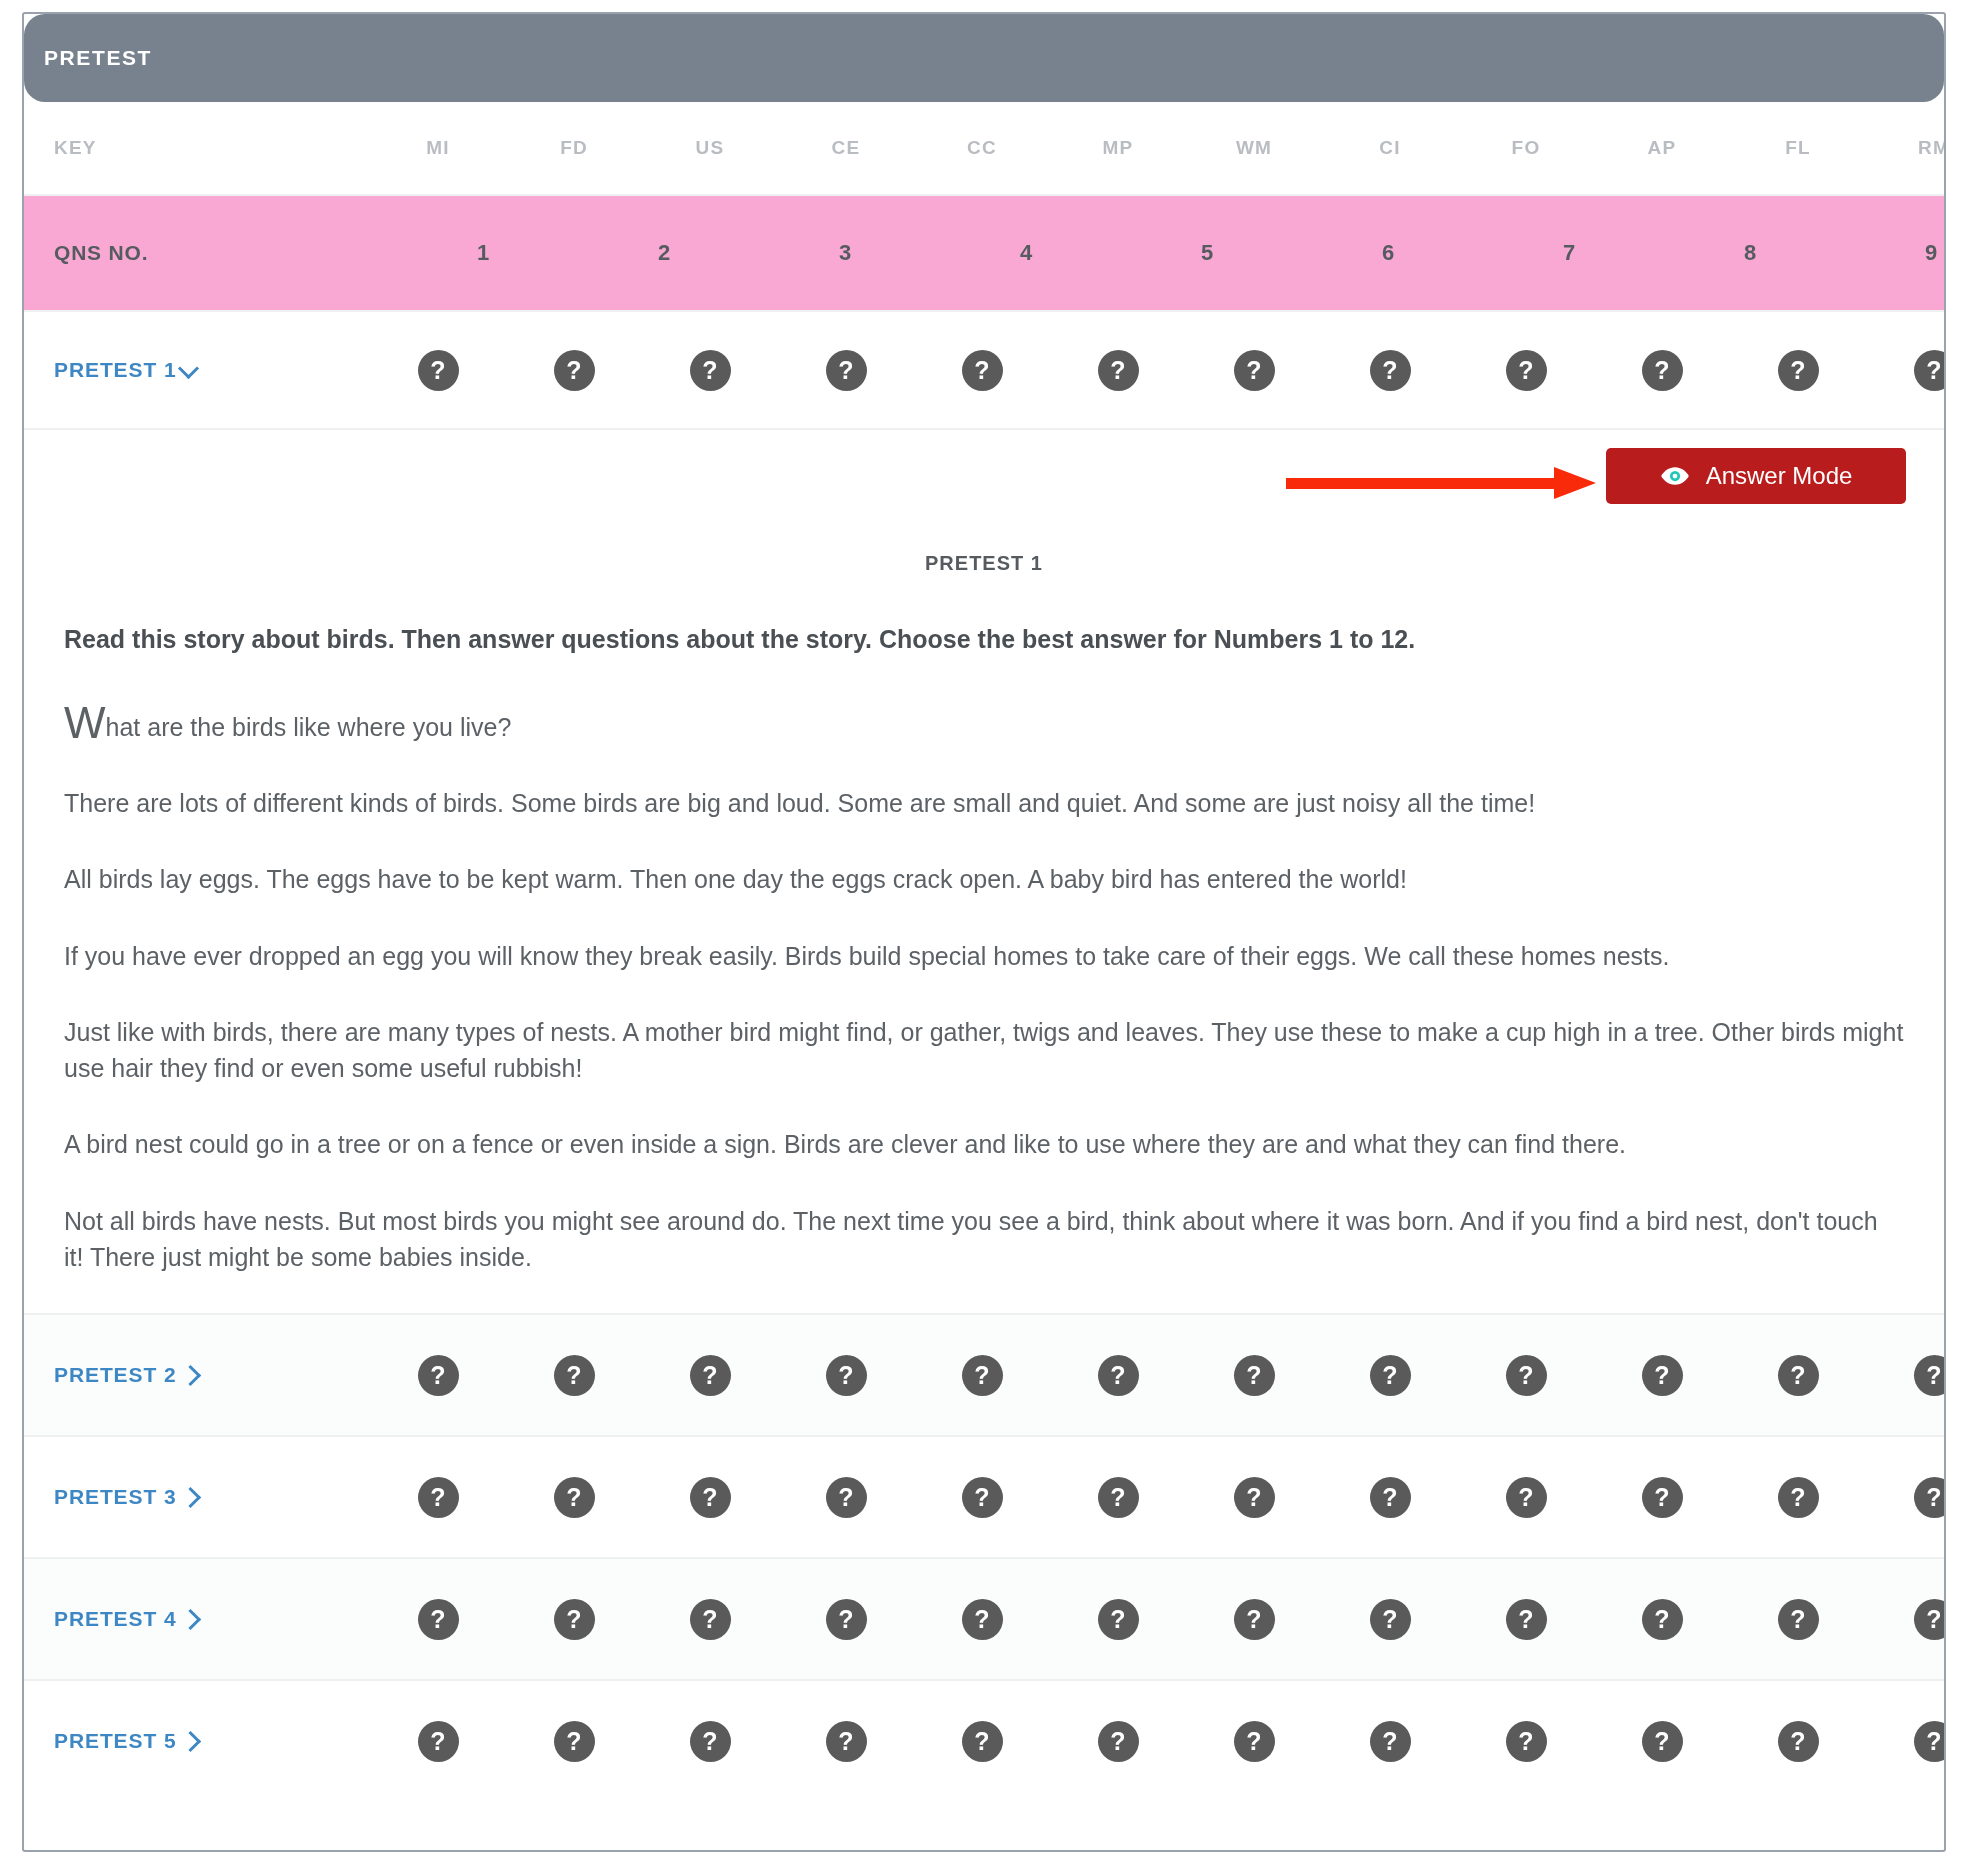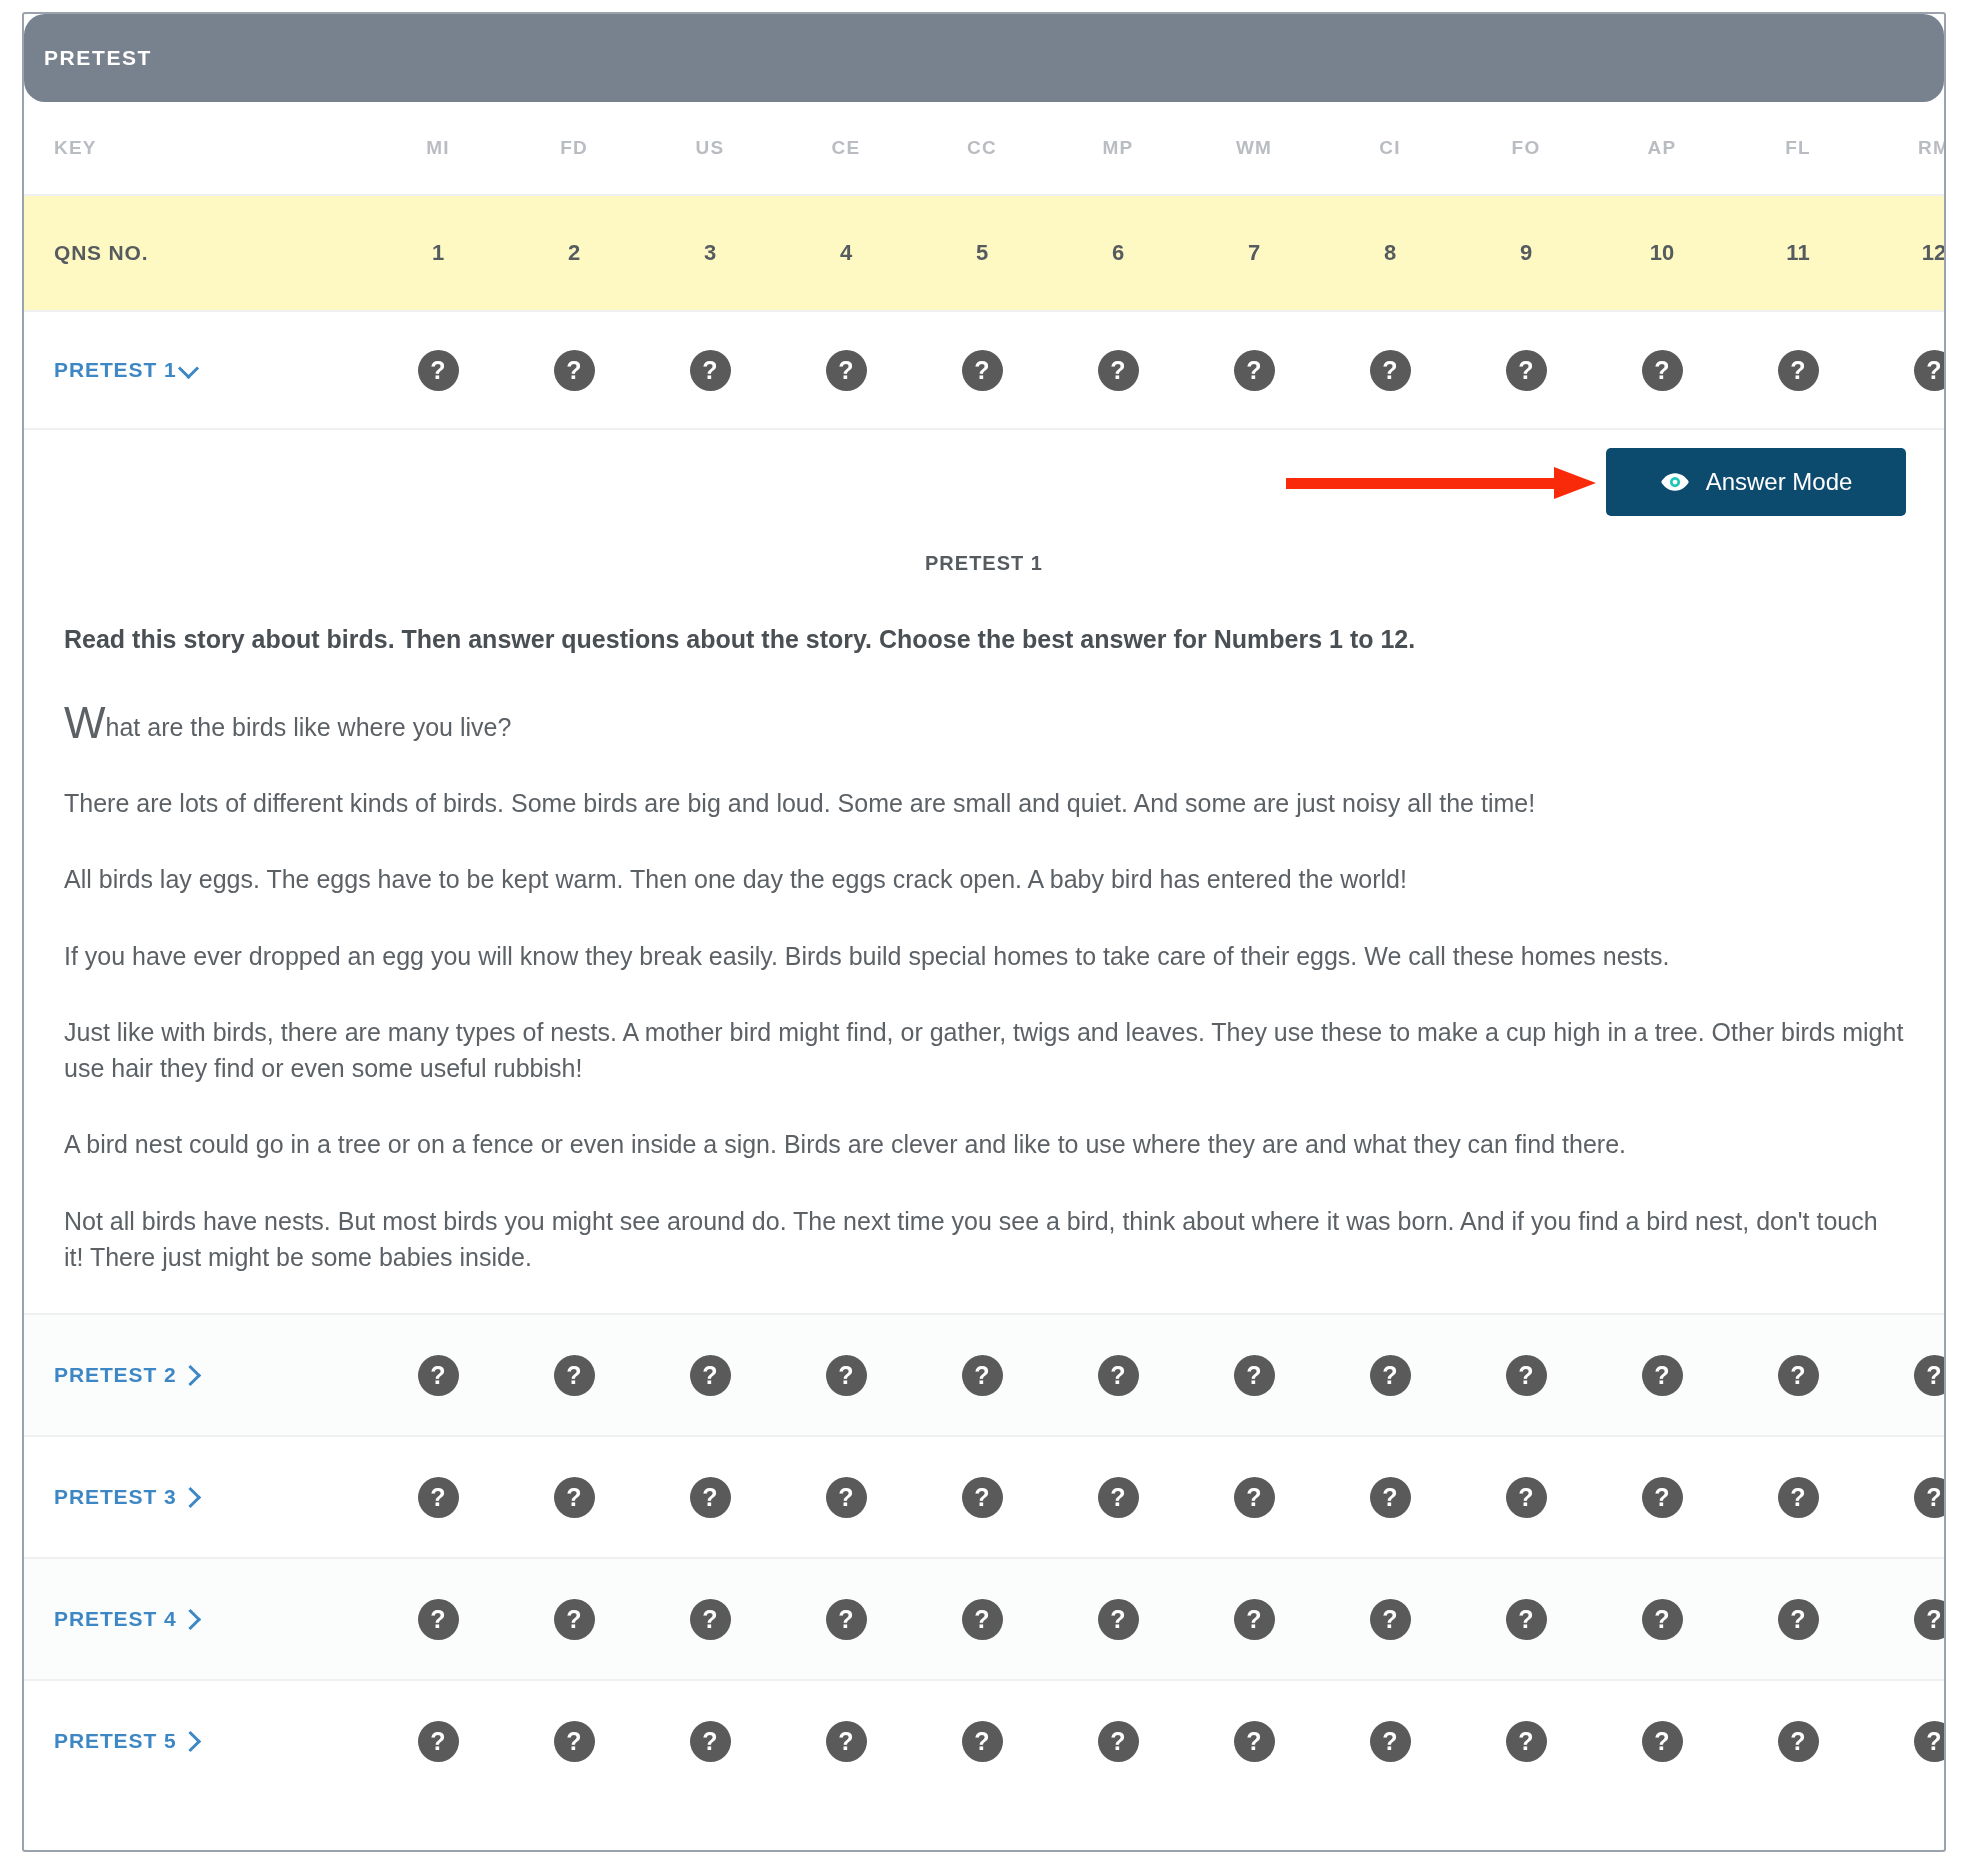--- a/index.html
+++ b/index.html
@@ -54,22 +54,23 @@
     width: 100%;
   }
 
   .row-keys {
     height: 94px;
     background: #ffffff;
     border-bottom: 2px solid #eef0f2;
   }
   .row-qns {
     height: 116px;
-    background: #fef9c3;
+    background: #f9a8d4;
     border-bottom: 2px solid #eef0f2;
+    gap: 45px;
   }
   .row-pretest1 {
     height: 116px;
     background: #ffffff;
   }
 
   .cell {
     display: flex;
     align-items: center;
     justify-content: center;
@@ -145,22 +146,22 @@
   }
   .panel-toolbar {
     position: relative;
     height: 122px;
   }
   .answer-btn {
     position: absolute;
     right: 38px;
     top: 18px;
     width: 300px;
-    height: 68px;
-    background: #0c4a6e;
+    height: 56px;
+    background: #b91c1c;
     border: none;
     border-radius: 5px;
     color: #ffffff;
     display: flex;
     align-items: center;
     justify-content: center;
     gap: 16px;
     font-size: 24px;
     font-family: "Liberation Sans", sans-serif;
     cursor: pointer;

